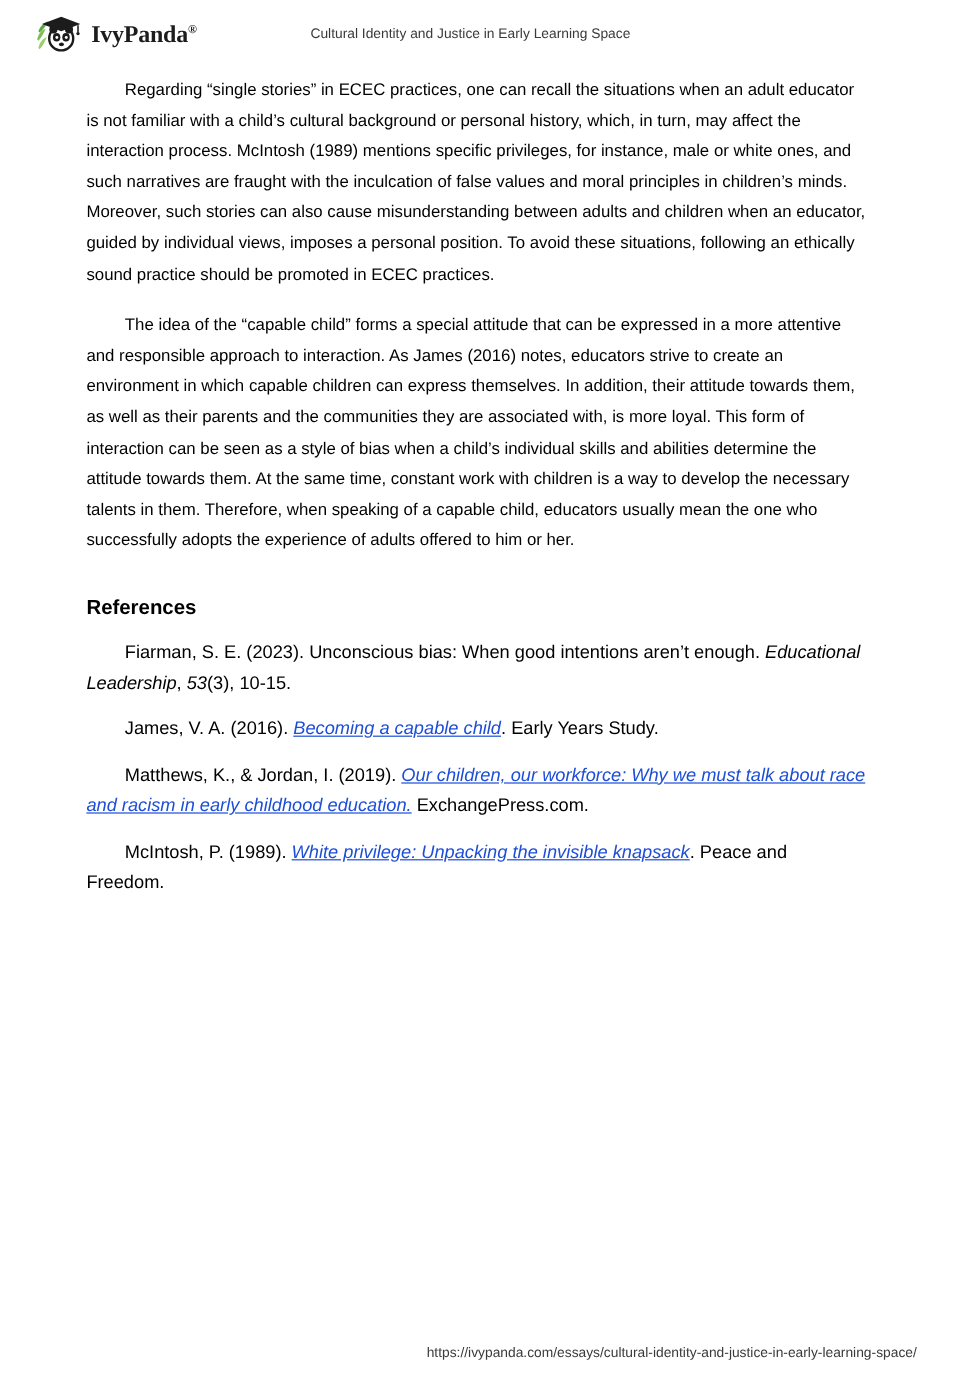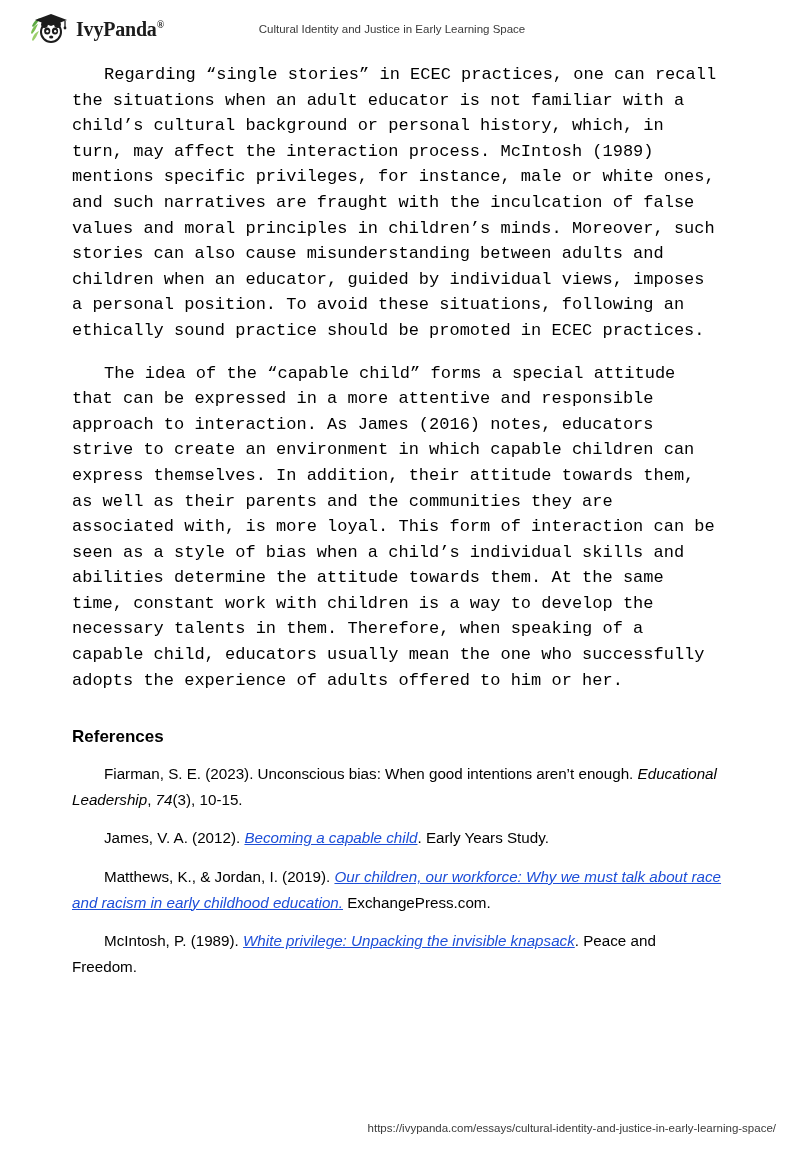--- a/index.html
+++ b/index.html
@@ -72,27 +72,26 @@
 
   
   .content {
     position: absolute;
     top: 62px;
     left: 72px;
     width: 652px;
   }
 
   p.para {
-    font-size: 17px;
+    font-size: 14px;
     line-height: 25.6px;
     margin: 0 0 0 0;
     text-indent: 32px;
     text-align: left;
     color: #000;
-    font-family: Liberation Mono, monospace;
   }
   p.para + p.para {
     margin-top: 17px;
   }
 
   h2.section-heading {
     font-size: 17px;
     font-weight: bold;
     margin: 34px 0 14px 0;
     color: #000;
@@ -115,21 +114,21 @@
     font-style: italic;
   }
 
   
   .footer {
     position: absolute;
     left: 0;
     right: 0;
     bottom: 24px;
     text-align: right;
-    padding-right: 24px;
+    padding-right: 36px;
     box-sizing: border-box;
   }
   .footer-link {
     font-size: 11.5px;
     color: #3a3a3a;
     text-decoration: none;
   }
 </style>
 </head>
 <body>
@@ -165,25 +164,25 @@
   </div>
 
   <div class="content">
 
     <p class="para">Regarding “single stories” in ECEC practices, one can recall the situations when an adult educator is not familiar with a child’s cultural background or personal history, which, in turn, may affect the interaction process. McIntosh (1989) mentions specific privileges, for instance, male or white ones, and such narratives are fraught with the inculcation of false values and moral principles in children’s minds. Moreover, such stories can also cause misunderstanding between adults and children when an educator, guided by individual views, imposes a personal position. To avoid these situations, following an ethically sound practice should be promoted in ECEC practices.</p>
     <p class="para">The idea of the “capable child” forms a special attitude that can be expressed in a more attentive and responsible approach to interaction. As James (2016) notes, educators strive to create an environment in which capable children can express themselves. In addition, their attitude towards them, as well as their parents and the communities they are associated with, is more loyal. This form of interaction can be seen as a style of bias when a child’s individual skills and abilities determine the attitude towards them. At the same time, constant work with children is a way to develop the necessary talents in them. Therefore, when speaking of a capable child, educators usually mean the one who successfully adopts the experience of adults offered to him or her.</p>
 
     <h2 class="section-heading">References</h2>
 
     <p class="ref">
-      <span>Fiarman, S. E. (2023). Unconscious bias: When good intentions aren’t enough. </span><span class="ital">Educational Leadership</span><span>, </span><span class="ital">74</span><span>(3), 10-15.</span>
+      <span>Fiarman, S. E. (2023). Unconscious bias: When good intentions aren’t enough. </span><span class="ital">Educational Leadership</span><span>, </span><span class="ital">53</span><span>(3), 10-15.</span>
     </p>
 
     <p class="ref">
-      <span>James, V. A. (2012). </span><a class="linky" href="#">Becoming a capable child</a><span>. Early Years Study.</span>
+      <span>James, V. A. (2016). </span><a class="linky" href="#">Becoming a capable child</a><span>. Early Years Study.</span>
     </p>
 
     <p class="ref">
       <span>Matthews, K., &amp; Jordan, I. (2019). </span><a class="linky" href="#">Our children, our workforce: Why we must talk about race and racism in early childhood education.</a><span> ExchangePress.com.</span>
     </p>
 
     <p class="ref">
       <span>McIntosh, P. (1989). </span><a class="linky" href="#">White privilege: Unpacking the invisible knapsack</a><span>. Peace and Freedom.</span>
     </p>
 

